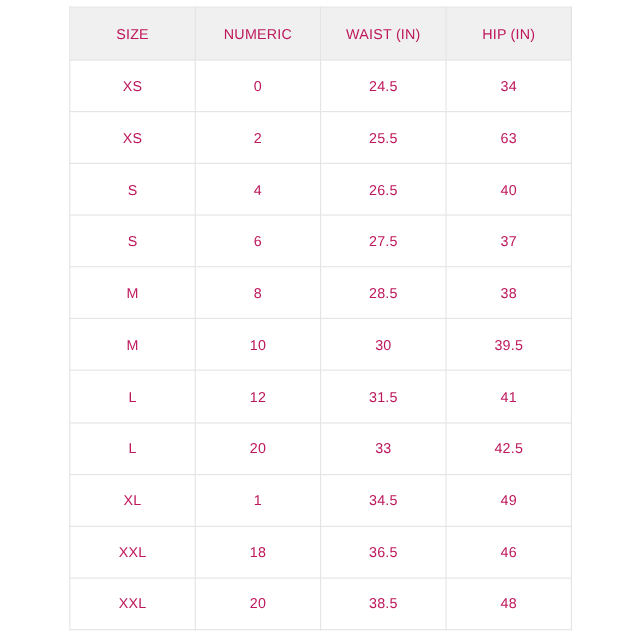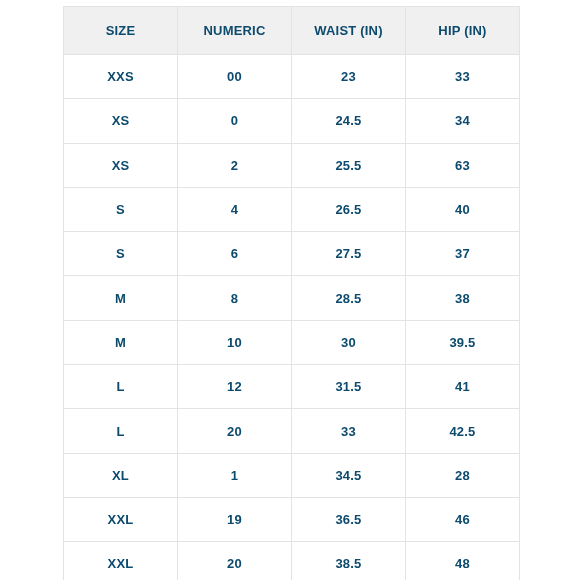--- a/index.html
+++ b/index.html
@@ -32,22 +32,22 @@
   table.size-chart col {
     width: 114px;
   }
 
   table.size-chart th,
   table.size-chart td {
     border: 1px solid #e3e3e3;
     text-align: center;
     vertical-align: middle;
     padding: 0;
-    font-weight: bold;
-    color: #0c4a6e;
+    font-weight: normal;
+    color: #be185d;
     letter-spacing: 0.2px;
   }
 
   table.size-chart thead th {
     height: 47px;
     background: #f0f0f0;
     font-size: 13px;
   }
 
   table.size-chart tbody td {
@@ -69,26 +69,20 @@
     </colgroup>
     <thead>
       <tr>
         <th>SIZE</th>
         <th>NUMERIC</th>
         <th>WAIST (IN)</th>
         <th>HIP (IN)</th>
       </tr>
     </thead>
     <tbody>
-      <tr>
-        <td>XXS</td>
-        <td>00</td>
-        <td>23</td>
-        <td>33</td>
-      </tr>
       <tr>
         <td>XS</td>
         <td>0</td>
         <td>24.5</td>
         <td>34</td>
       </tr>
       <tr>
         <td>XS</td>
         <td>2</td>
         <td>25.5</td>
@@ -127,25 +121,25 @@
       <tr>
         <td>L</td>
         <td>20</td>
         <td>33</td>
         <td>42.5</td>
       </tr>
       <tr>
         <td>XL</td>
         <td>1</td>
         <td>34.5</td>
-        <td>28</td>
+        <td>49</td>
       </tr>
       <tr>
         <td>XXL</td>
-        <td>19</td>
+        <td>18</td>
         <td>36.5</td>
         <td>46</td>
       </tr>
       <tr>
         <td>XXL</td>
         <td>20</td>
         <td>38.5</td>
         <td>48</td>
       </tr>
     </tbody>

